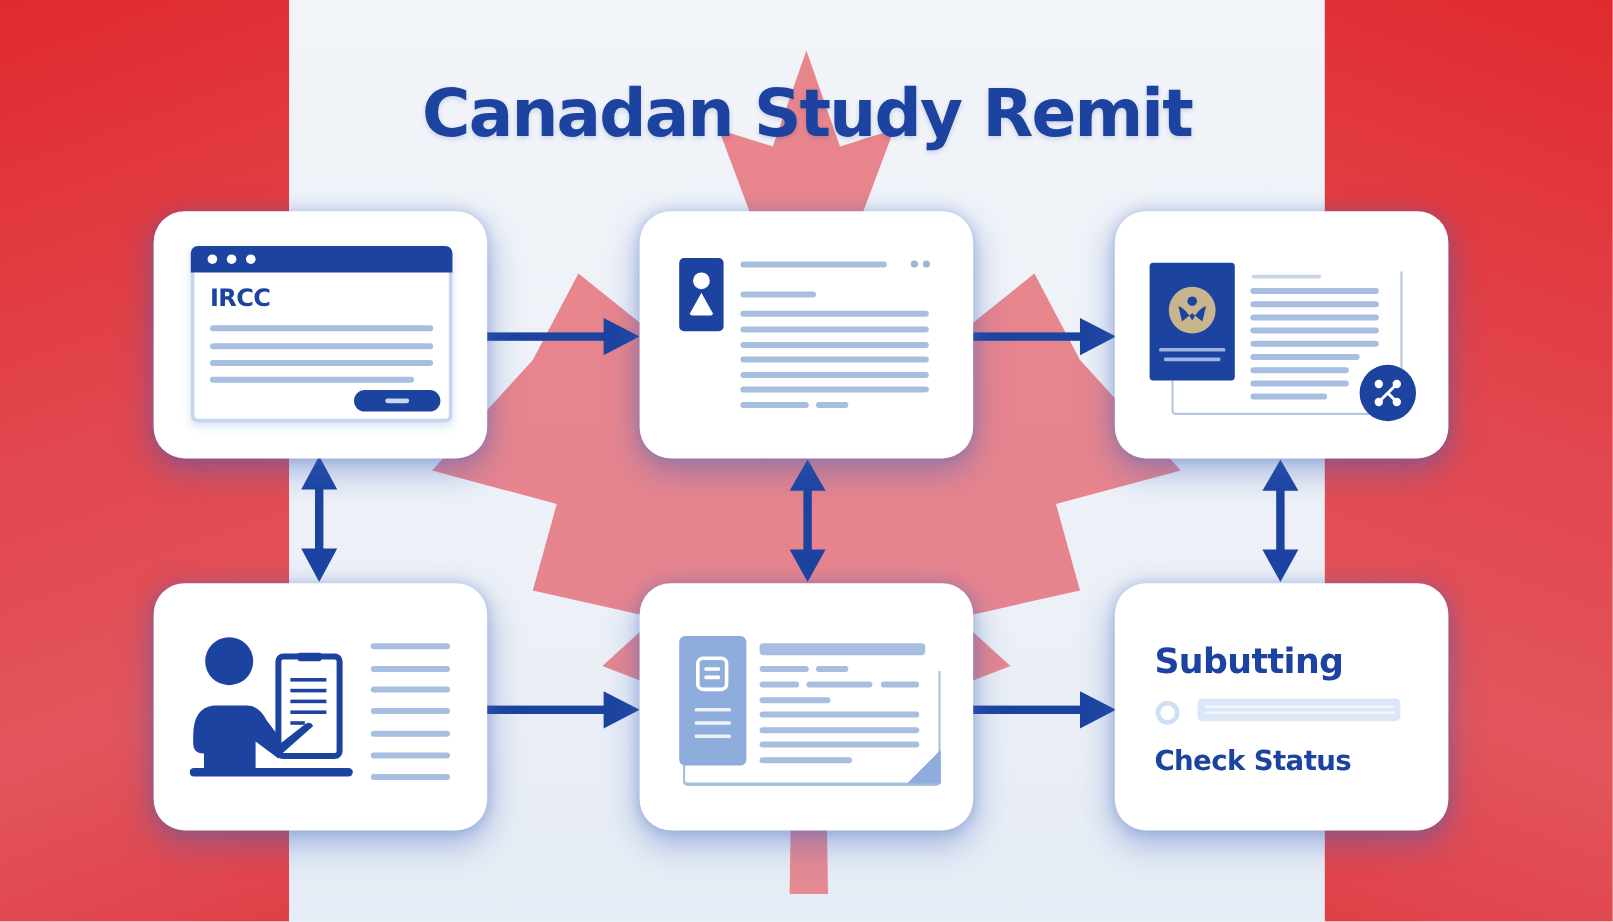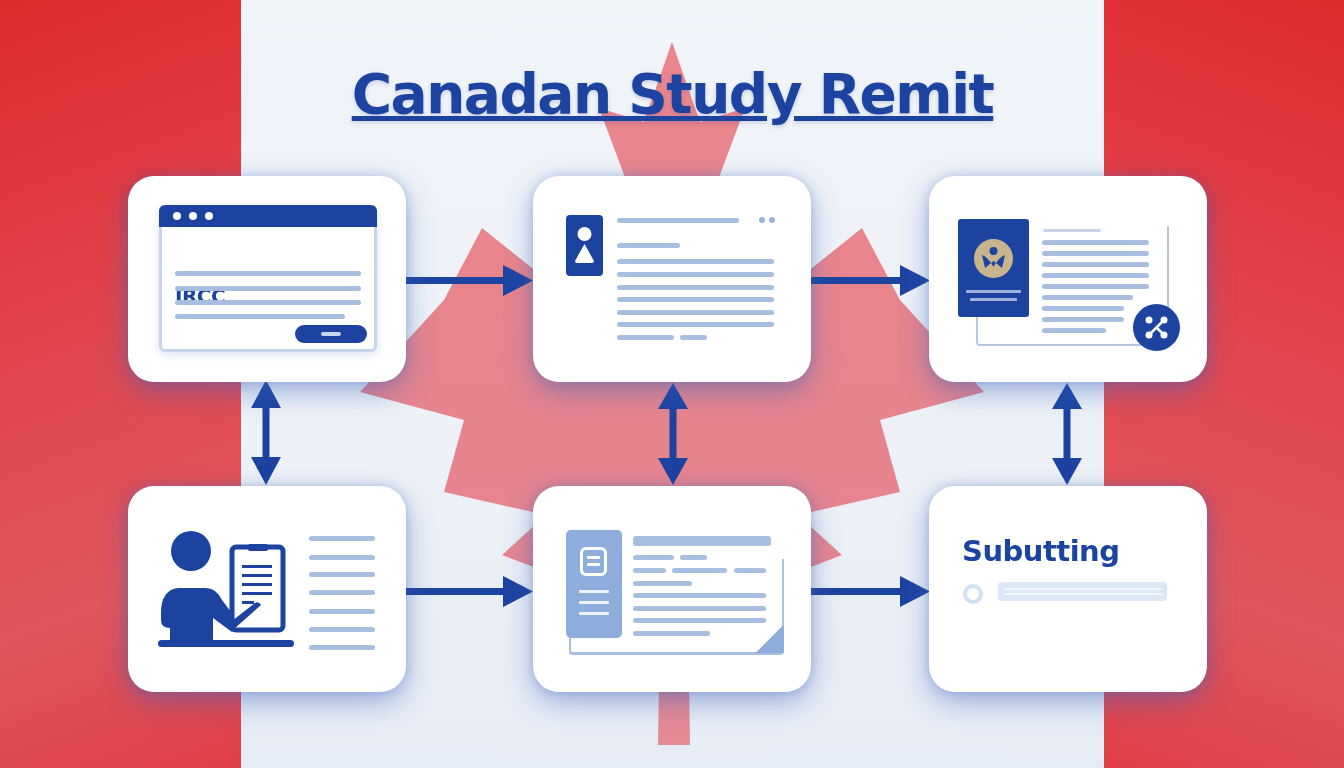--- a/index.html
+++ b/index.html
@@ -10,39 +10,39 @@
     background: linear-gradient(160deg, #e02a2e 0%, #e2464e 45%, #e2555c 75%, #e04048 100%); }
   .band-right { position: absolute; left: 1104px; top: 0; width: 240px; height: 768px;
     background: linear-gradient(200deg, #e02a2e 0%, #e2464e 45%, #e2555c 75%, #e04048 100%); }
   .center-bg { position: absolute; left: 241px; top: 0; width: 863px; height: 768px;
     background: linear-gradient(180deg, #f1f4f9 0%, #edf1f7 60%, #e6ecf5 100%); }
 
   .leaf { position: absolute; left: 0; top: 0; width: 1344px; height: 768px; }
 
   .title { position: absolute; left: 241px; top: 62px; width: 863px; text-align: center;
     font-family: "DejaVu Sans", sans-serif; font-weight: bold; font-size: 55px; letter-spacing: -1.5px;
-    color: #1c43a0; text-shadow: 0 2px 4px rgba(20,50,140,0.18); text-decoration: underline; }
+    color: #1c43a0; text-shadow: 0 2px 4px rgba(20,50,140,0.18); }
 
   .card { position: absolute; width: 278px; height: 206px; background: #ffffff; border-radius: 26px;
     box-shadow: 0 10px 28px rgba(60,100,190,0.45), 0 0 10px rgba(60,100,190,0.25); }
   .c1 { left: 128px; top: 176px; }
   .c2 { left: 533px; top: 176px; }
   .c3 { left: 929px; top: 176px; }
   .c4 { left: 128px; top: 486px; }
   .c5 { left: 533px; top: 486px; }
   .c6 { left: 929px; top: 486px; }
 
   .line { position: absolute; height: 5px; background: #a7bee0; border-radius: 3px; }
 
   
   .win { position: absolute; left: 31px; top: 29px; width: 218px; height: 147px; border: 3px solid #c6d5ec;
     border-radius: 6px; background: #fff; box-shadow: 0 3px 8px rgba(80,120,200,0.2); }
   .win-bar { position: absolute; left: -3px; top: -3px; width: 218px; height: 22px; background: #1c43a0; border-radius: 6px 6px 0 0; }
   .dot { position: absolute; top: 7px; width: 8px; height: 8px; border-radius: 50%; background: #fff; }
-  .irc { position: absolute; left: 13px; top: 28px; font-weight: bold; font-size: 20px; color: #1c43a0; letter-spacing: -0.5px; margin-top: 48px; }
+  .irc { position: absolute; left: 13px; top: 28px; font-weight: bold; font-size: 20px; color: #1c43a0; letter-spacing: -0.5px; }
   .win-btn { position: absolute; left: 133px; top: 117px; width: 72px; height: 18px; border-radius: 9px; background: #1c43a0; }
   .win-btn::after { content: ""; position: absolute; left: 26px; top: 7px; width: 20px; height: 4px; border-radius: 2px; background: #c8d6f0; }
 
   
   .idbox { position: absolute; left: 33px; top: 39px; width: 37px; height: 61px; background: #1c43a0; border-radius: 4px; }
 
   
   .passport { position: absolute; left: 29px; top: 43px; width: 71px; height: 98px; background: #1c43a0; border-radius: 3px; }
   .seal { position: absolute; left: 16px; top: 20px; width: 39px; height: 39px; border-radius: 50%; background: #c8b58d; }
   .pp-text { position: absolute; left: 8px; width: 55px; height: 3px; background: #9fb4e0; border-radius: 1px; }
@@ -234,13 +234,14 @@
   <div class="line" style="left:100px;top:107px;width:133px"></div>
   <div class="line" style="left:100px;top:120px;width:133px"></div>
   <div class="line" style="left:100px;top:132px;width:133px"></div>
   <div class="line" style="left:100px;top:145px;width:77px"></div>
 </div>
 
 <div class="card c6">
   <div class="c6-t1">Subutting</div>
   <div class="progress-ring"></div>
   <div class="progress-bar"></div>
+  <div class="c6-t2">Check Status</div>
 </div>
 
 </body></html>

